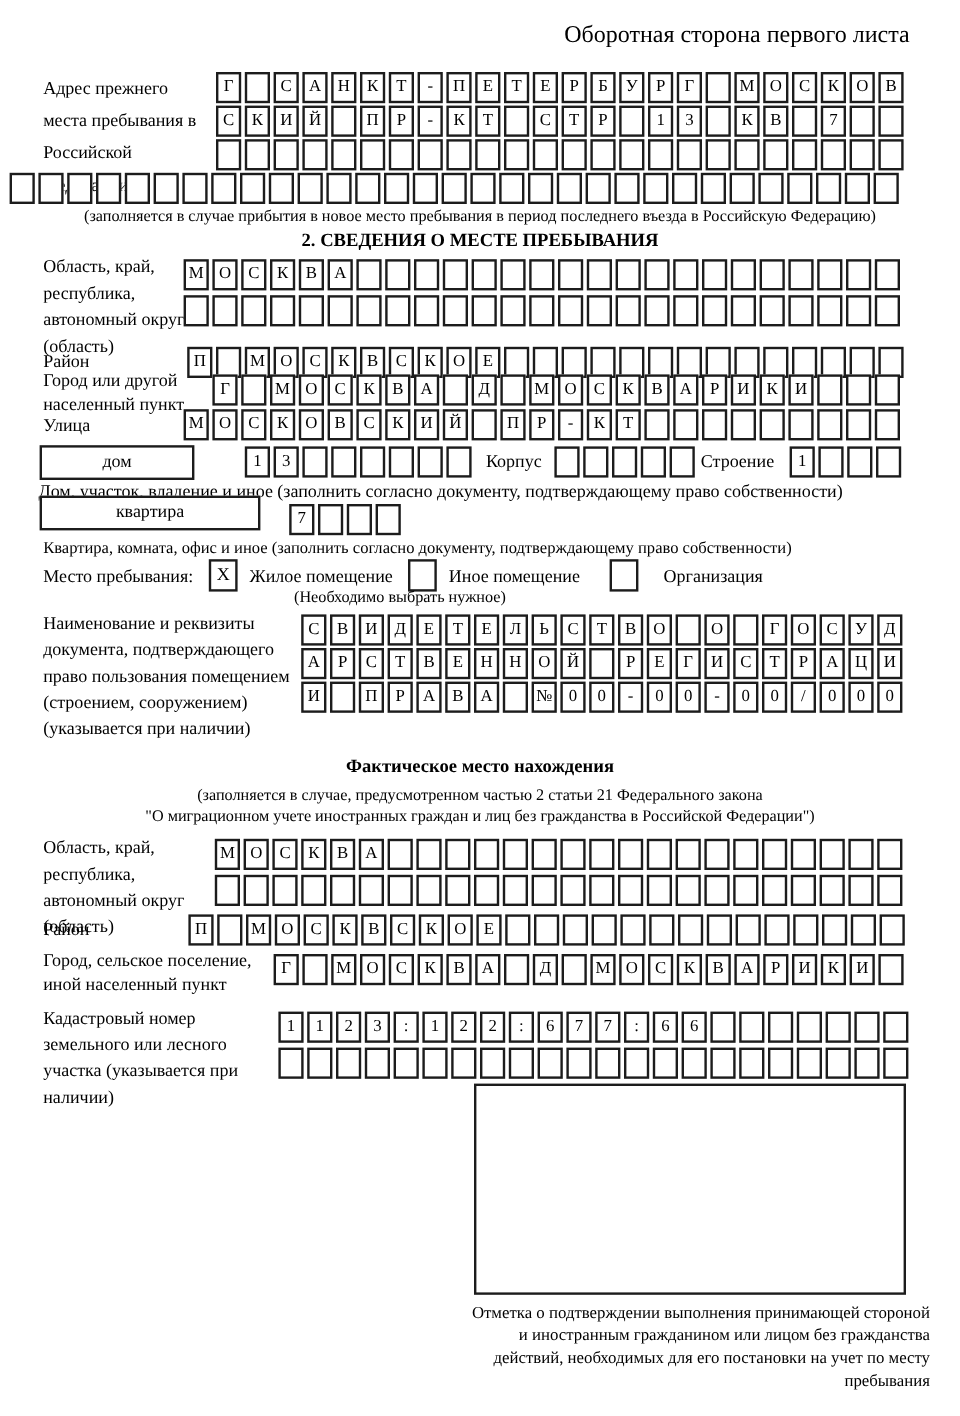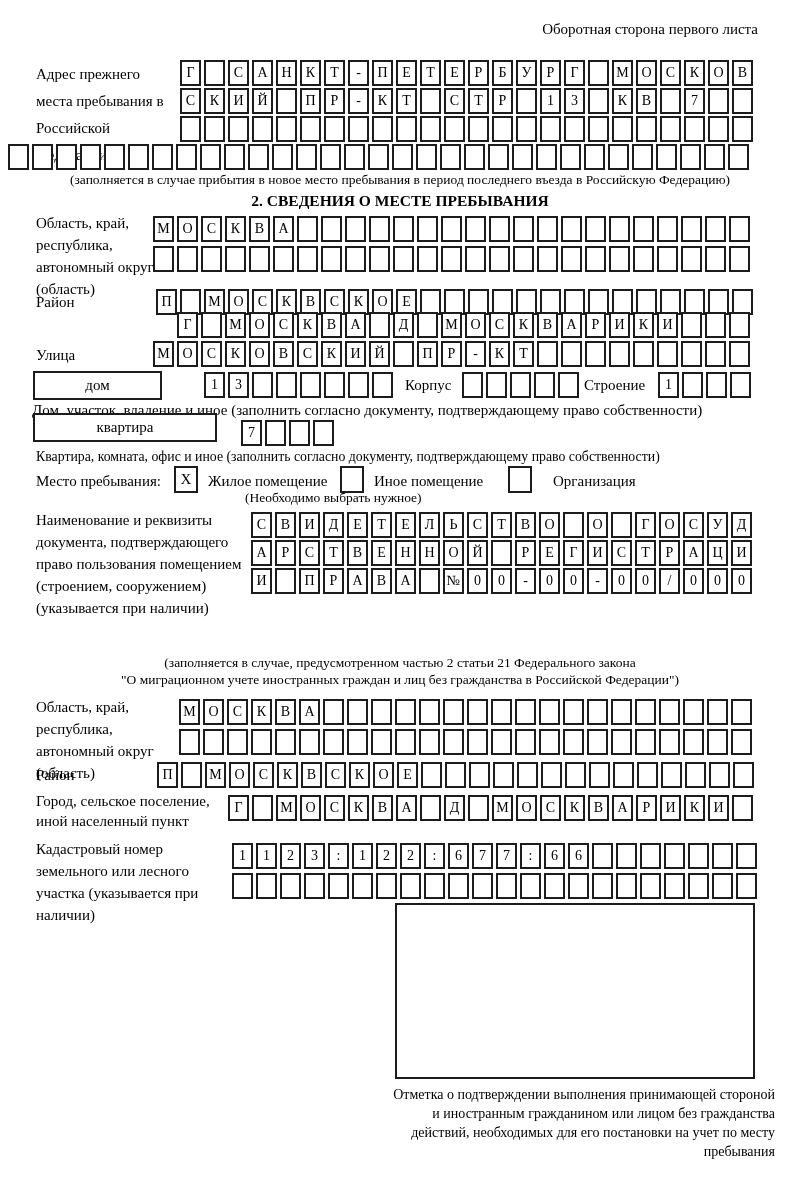--- a/index.html
+++ b/index.html
@@ -26,21 +26,21 @@
     box-sizing:border-box;width:24px;height:27px;border:2px solid #1c1c1c;
     display:flex;align-items:center;justify-content:center;font-size:15px;background:#fff;
   }
   .stamp{box-sizing:border-box;border:2px solid #1c1c1c;background:#fff;}
 </style>
 </head>
 <body>
 
 <div id="page">
 
-  <div class="abs label" style="right:42px;top:18px;font-size:15px;">Оборотная сторона первого листа</div>
+  <div class="abs label" style="right:42px;top:18px;font-size:20px;">Оборотная сторона первого листа</div>
 
   <div class="abs label" style="left:36px;top:61px;width:132px;line-height:27px;">Адрес прежнего места пребывания в Российской Федерации</div>
   <div class="abs cells" style="left:180px;top:60px;">
       <span class="cell">Г</span>
       <span class="cell"></span>
       <span class="cell">С</span>
       <span class="cell">А</span>
       <span class="cell">Н</span>
       <span class="cell">К</span>
       <span class="cell">Т</span>
@@ -229,20 +229,21 @@
       <span class="cell"></span>
       <span class="cell"></span>
       <span class="cell"></span>
       <span class="cell"></span>
       <span class="cell"></span>
       <span class="cell"></span>
       <span class="cell"></span>
       <span class="cell"></span>
     </div>
 
+  <div class="abs label" style="left:36px;top:308px;width:132px;line-height:20px;">Город или другой населенный пункт</div>
   <div class="abs cells" style="left:177px;top:312px;">
       <span class="cell">Г</span>
       <span class="cell"></span>
       <span class="cell">М</span>
       <span class="cell">О</span>
       <span class="cell">С</span>
       <span class="cell">К</span>
       <span class="cell">В</span>
       <span class="cell">А</span>
       <span class="cell"></span>
@@ -402,20 +403,21 @@
       <span class="cell">0</span>
       <span class="cell">-</span>
       <span class="cell">0</span>
       <span class="cell">0</span>
       <span class="cell">/</span>
       <span class="cell">0</span>
       <span class="cell">0</span>
       <span class="cell">0</span>
     </div>
 
+  <div class="abs title center" style="top:630px;">Фактическое место нахождения</div>
   <div class="abs note center" style="top:655px;">(заполняется в случае, предусмотренном частью 2 статьи 21 Федерального закона</div>
   <div class="abs note center" style="top:672px;">"О миграционном учете иностранных граждан и лиц без гражданства в Российской Федерации")</div>
 
   <div class="abs label" style="left:36px;top:696px;width:150px;">Область, край, республика, автономный округ (область)</div>
   <div class="abs cells" style="left:179px;top:699px;">
       <span class="cell">М</span>
       <span class="cell">О</span>
       <span class="cell">С</span>
       <span class="cell">К</span>
       <span class="cell">В</span>

